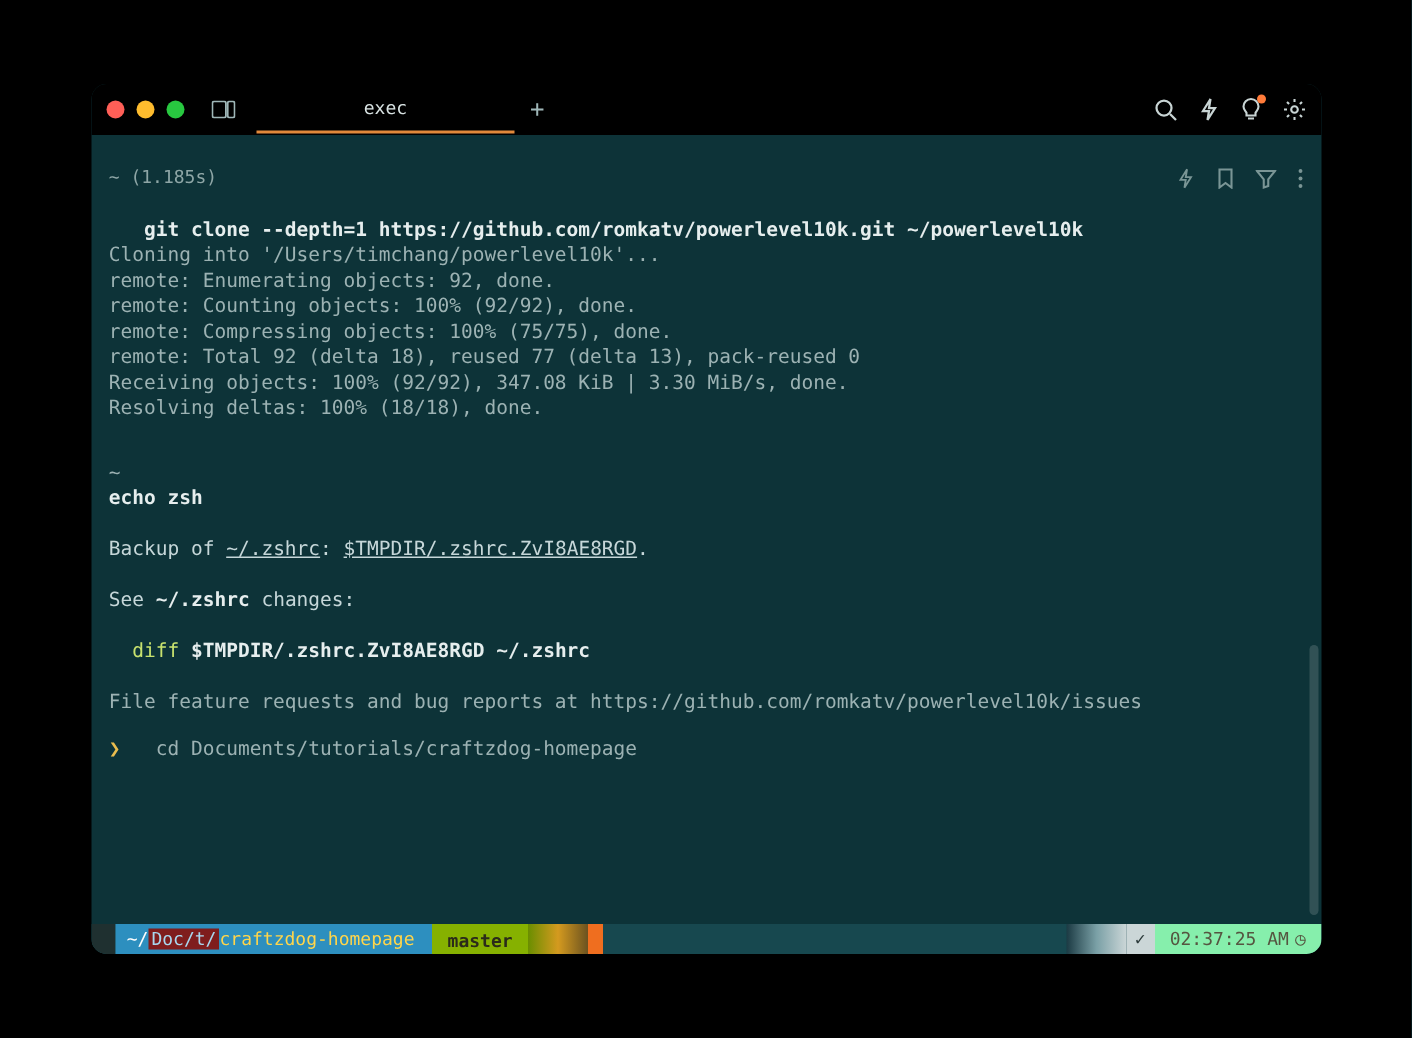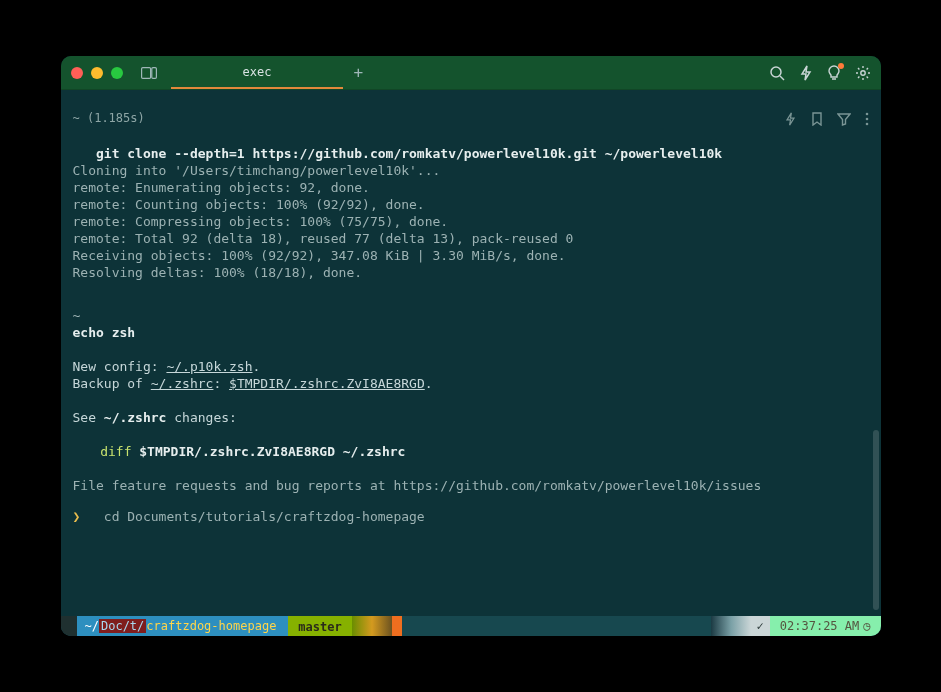--- a/index.html
+++ b/index.html
@@ -19,21 +19,21 @@
     border-radius: 10px;
     overflow: hidden;
     box-shadow: 0 20px 60px rgba(0,0,0,0.6);
     display: flex;
     flex-direction: column;
     position: relative;
   }
   
   .titlebar {
     height: 34px;
-    background: #14532d;
+    background: #000000;
     display: flex;
     align-items: center;
     padding: 0 10px;
     position: relative;
     border-bottom: 1px solid rgba(0,0,0,0.15);
   }
   .traffic { display: flex; gap: 8px; margin-right: 18px; }
   .traffic span { width: 12px; height: 12px; border-radius: 50%; display: block; }
   .tl-close { background: #ff5f57; }
   .tl-min   { background: #febc2e; }
@@ -100,21 +100,21 @@
     font-size: 12px;
     margin-bottom: 18px;
   }
   .block-header .spacer { flex: 1; }
   .block-header .block-icons { display: flex; gap: 14px; color: #7a9595; }
   .block-header .block-icons span { cursor: pointer; display:flex; }
   pre { font-family: inherit; }
   .bold { font-weight: 700; color: #e6eeee; }
   .dim  { color: #9cb2b3; }
   .underline { text-decoration: underline; }
-  .diff-kw { color: #c8e26e; margin-left: 12px; }
+  .diff-kw { color: #c8e26e; }
   .prompt-lead { color: #e9bd4e; }
 
   
   .status {
     height: 20px;
     background: #17484f;
     display: flex;
     align-items: stretch;
     font-size: 12px;
     color: #fff;
@@ -224,21 +224,20 @@
     <pre class="dim">Receiving objects: 100% (92/92), 347.08 KiB | 3.30 MiB/s, done.</pre>
     <pre class="dim">Resolving deltas: 100% (18/18), done.</pre>
 
     <div style="height:26px"></div>
 
     <pre class="dim">~</pre>
     <pre class="bold">echo zsh</pre>
 
     <div style="height:17px"></div>
 
-    <pre><span>New config: </span><span class="underline">~/.p10k.zsh</span><span>.</span></pre>
     <pre><span>Backup of </span><span class="underline">~/.zshrc</span><span>: </span><span class="underline">$TMPDIR/.zshrc.ZvI8AE8RGD</span><span>.</span></pre>
 
     <div style="height:17px"></div>
 
     <pre><span>See </span><span class="bold">~/.zshrc</span><span> changes:</span></pre>
 
     <div style="height:17px"></div>
 
     <pre>  <span class="diff-kw">diff</span><span class="bold"> $TMPDIR/.zshrc.ZvI8AE8RGD ~/.zshrc</span></pre>
 

